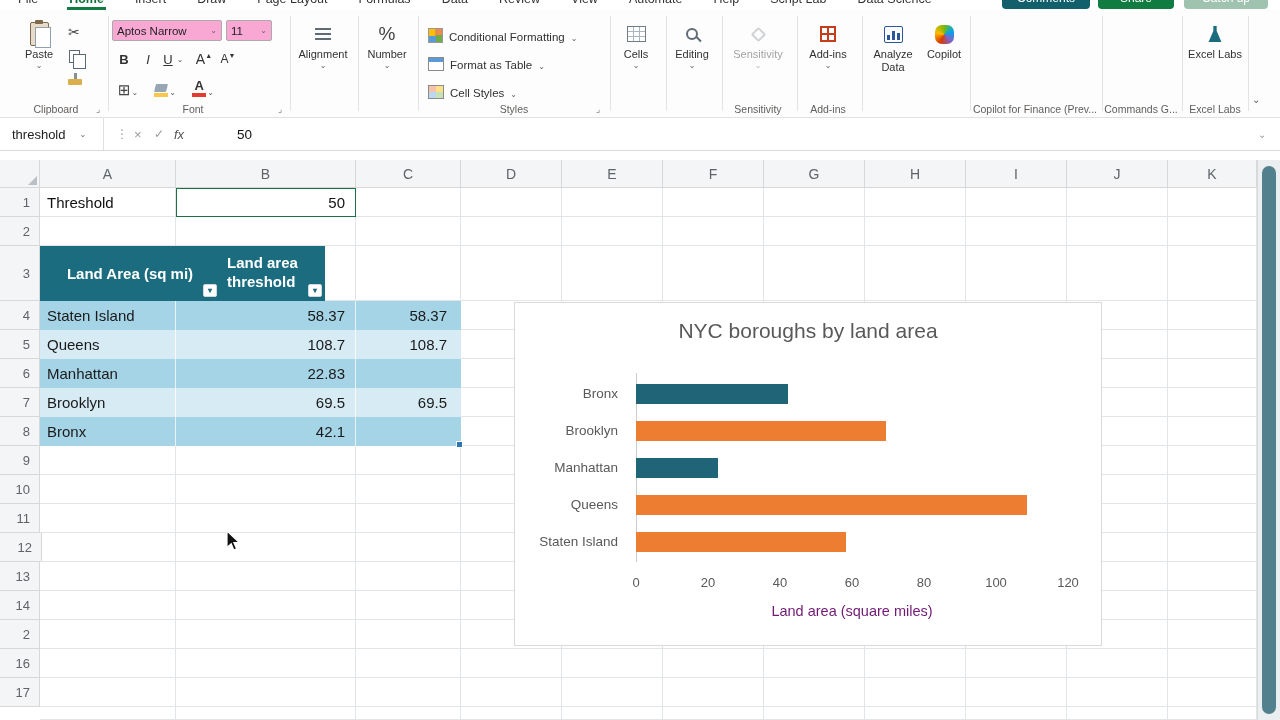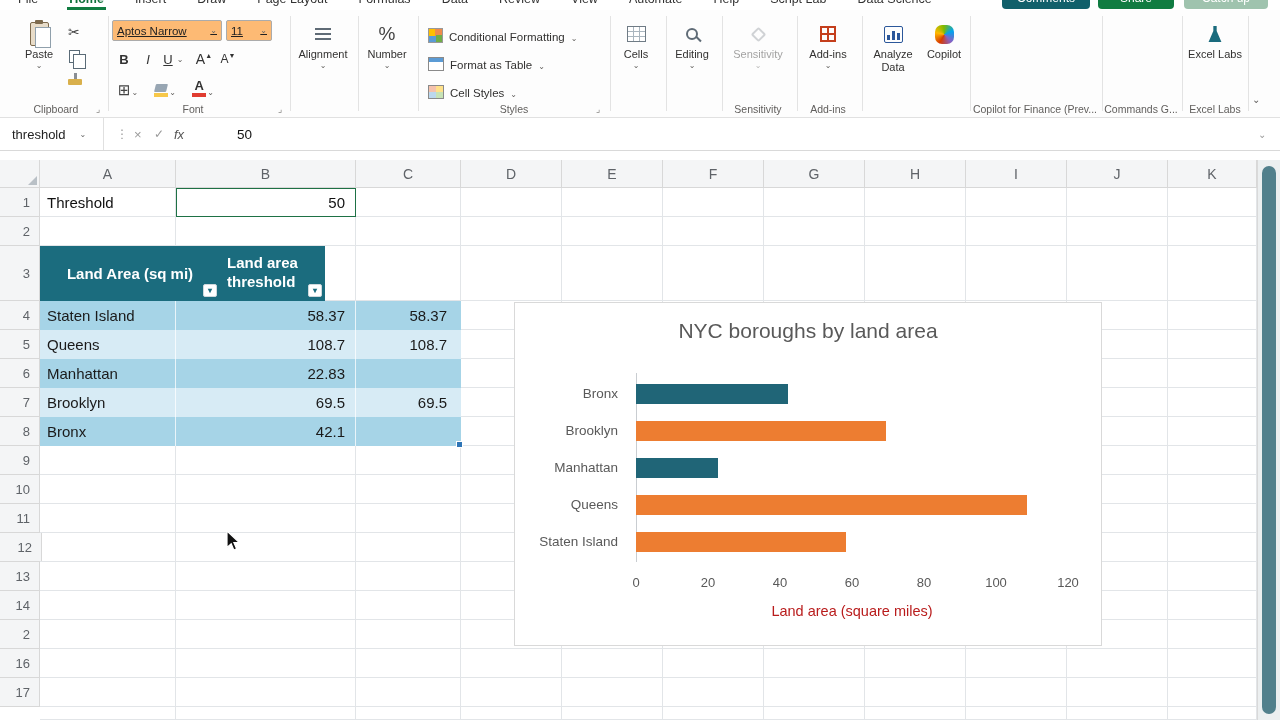--- a/index.html
+++ b/index.html
@@ -16,21 +16,21 @@
 
   
   .ribbon { position:absolute; top:10px; left:0; right:0; height:108px; background:#fdfdfd; border-bottom:1px solid #e1e1e1; z-index:20; }
   .vsep { position:absolute; top:6px; bottom:6px; width:1px; background:#e3e3e3; }
   .grouplabel { position:absolute; bottom:2px; font-size:10.5px; color:#605e5c; text-align:center; white-space:nowrap; overflow:hidden; }
   .launcher { position:absolute; bottom:3px; font-size:9px; color:#8a8886; }
   .bigbtn { position:absolute; top:6px; height:86px; text-align:center; color:#323130; cursor:default; }
   .bicon { height:28px; display:flex; align-items:center; justify-content:center; margin-top:4px; }
   .blabel { font-size:11px; line-height:13px; color:#323130; }
   .chev { font-size:8px; color:#605e5c; line-height:9px; }
-  .combo { position:absolute; height:21px; border:1px solid #ababab; background:#fdba74; border-radius:2px; display:flex; align-items:center; justify-content:space-between; padding:0 4px; font-size:11.5px; color:#222;text-decoration:underline; }
+  .combo { position:absolute; height:21px; border:1px solid #ababab; background:#f9a8d4; border-radius:2px; display:flex; align-items:center; justify-content:space-between; padding:0 4px; font-size:11.5px; color:#222; }
   .combochev { font-size:8px; color:#666; }
   .fmtbtn { position:absolute; top:38px; width:20px; height:22px; display:flex; align-items:center; justify-content:center; font-size:13px; color:#333; }
   .row3btn { position:absolute; top:64px; height:24px; display:flex; align-items:flex-end; justify-content:center; gap:1px; padding-bottom:1px; }
   .stylerow { position:absolute; left:0; width:180px; height:24px; display:flex; align-items:flex-end; gap:6px; font-size:11.5px; color:#323130; }
   .chev2 { font-size:8px; color:#605e5c; }
 
   
   .icon-paste { width:19px; height:24px; border:1.5px solid #7d6a4d; border-radius:2px; background:#e8dcc8; position:relative; }
   .icon-paste::before { content:""; position:absolute; left:4px; top:-3px; width:8px; height:4px; background:#7d6a4d; border-radius:1px; }
   .icon-paste::after { content:""; position:absolute; left:4px; top:4px; width:14px; height:19px; background:#fff; border:1px solid #90a0ac; }
@@ -96,21 +96,21 @@
   .chart { position:absolute; left:514px; top:302px; width:588px; height:344px; background:#fff; border:1px solid #d9d9d9; z-index:10; }
   .ctitle { position:absolute; top:16px; left:0; right:0; text-align:center; font-size:21px; color:#595959; }
   .crows { position:absolute; left:0; top:72px; right:8px; }
   .crow { display:flex; height:37px; align-items:center; }
   .clabel { width:113px; padding-right:10px; text-align:right; font-size:13.5px; color:#595959; flex:none; }
   .cbarspace { flex:1; position:relative; height:100%; }
   .cbarbar { position:absolute; left:8px; top:8.5px; height:20px; }
   .caxis { position:absolute; left:121px; top:70px; width:1px; height:189px; background:#c9cdd1; }
   .cticks { position:absolute; left:0; top:272px; right:0; height:16px; }
   .ctick { position:absolute; transform:translateX(-50%); font-size:13px; color:#595959; }
-  .cxlabel { position:absolute; top:300px; left:121px; width:432px; text-align:center; font-size:14.5px; color:#b91c1c; }
+  .cxlabel { position:absolute; top:300px; left:121px; width:432px; text-align:center; font-size:14.5px; color:#701a75; }
 
   
   .vscroll { position:absolute; left:1257px; top:160px; width:23px; height:560px; background:#eceff0; border-left:1px solid #d9d9d9; }
   .vthumb { position:absolute; left:4px; right:4px; top:6px; bottom:6px; background:#52808c; border-radius:7px; }
 
   .cursor { position:absolute; left:226px; top:530px; z-index:50; }
 </style>
 </head>
 <body>
 

